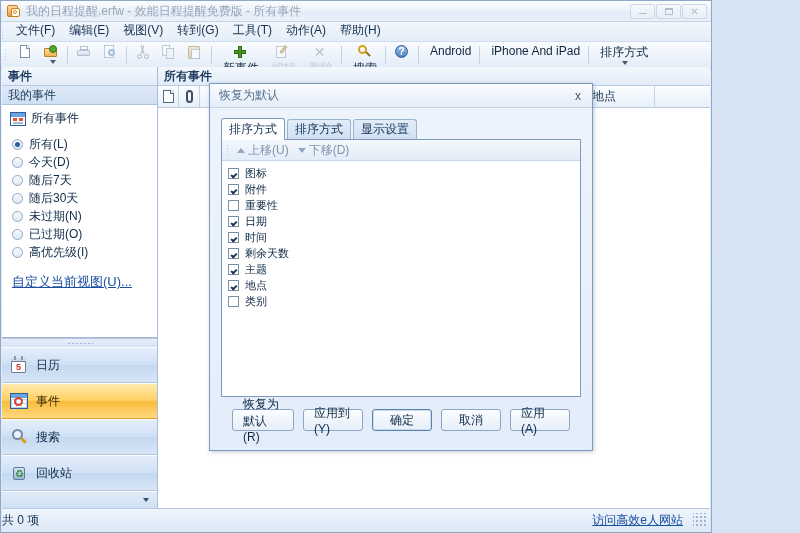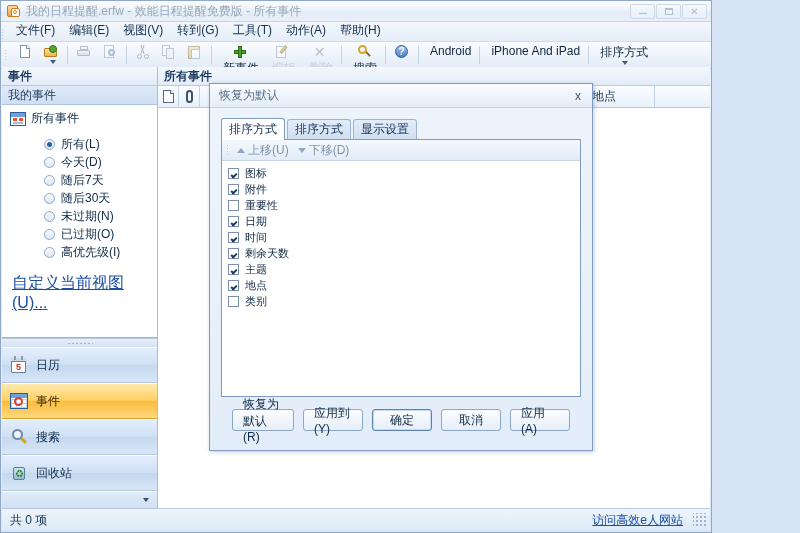--- a/index.html
+++ b/index.html
@@ -99,27 +99,27 @@
     background:linear-gradient(180deg,#dfeaf8,#cfe0f3);border-bottom:1px solid #aec3de;}
   .sb-panel{flex:1;background:#fff;margin:0;border-bottom:1px solid #9fb6d4;overflow:hidden;position:relative;}
   .sb-allevents{display:flex;align-items:center;gap:5px;padding:5px 6px 4px 8px;}
   .ico-grid{width:16px;height:14px;position:relative;flex:0 0 auto;}
   .ico-grid .bg{position:absolute;inset:0;background:#fff;border:1px solid #2f5f98;box-sizing:border-box;}
   .ico-grid .hdr{position:absolute;left:1px;top:1px;right:1px;height:4px;background:#6ba3e0;}
   .ico-grid .c1{position:absolute;left:3px;top:6px;width:4px;height:3px;background:#e8532c;}
   .ico-grid .c2{position:absolute;left:9px;top:6px;width:4px;height:3px;background:#e8532c;}
   .ico-grid .c3{position:absolute;left:3px;top:10px;width:10px;height:2px;background:#9dbde0;}
   .sb-allevents .lbl{font-size:12px;color:#0f2b49;}
-  .radio-list{padding:4px 0 0 10px;margin-left:32px;}
+  .radio-list{padding:4px 0 0 10px;}
   .radio-row{display:flex;align-items:center;gap:6px;height:18px;}
   .radio{width:11px;height:11px;border-radius:50%;box-sizing:border-box;
     background:linear-gradient(180deg,#f7fafe,#dde8f5);border:1px solid #8fa6c2;flex:0 0 auto;position:relative;}
   .radio.on::after{content:"";position:absolute;left:2px;top:2px;width:5px;height:5px;border-radius:50%;background:#2b5f9e;}
   .radio-row .lbl{font-size:12px;color:#102b47;}
-  .sb-link{margin:12px 0 0 10px;color:#1b4fa0;font-size:16px;text-decoration:underline;cursor:pointer;}
+  .sb-link{margin:12px 0 0 10px;color:#1b4fa0;font-size:13px;text-decoration:underline;cursor:pointer;}
   .sb-dots{height:8px;display:flex;align-items:center;justify-content:center;
     background:linear-gradient(180deg,#e6eefa,#d6e3f4);border-top:1px solid #b6c9e1;}
   .sb-dots i{display:block;width:26px;height:3px;
     background-image:radial-gradient(#9fb4cf 45%,transparent 46%);background-size:4px 3px;}
   .nav-list{background:linear-gradient(180deg,#dfeaf8,#cfe0f3);}
   .nav-item{height:34px;display:flex;align-items:center;gap:8px;padding-left:8px;
     border-top:1px solid #fbfdff;border-bottom:1px solid #b2c6e0;cursor:default;
     background:linear-gradient(180deg,#e4eefb 0%,#cfe0f4 50%,#c4d8ef 51%,#d8e6f7 100%);}
   .nav-item .lbl{font-size:12px;color:#0f2b49;}
   .nav-item.sel{background:linear-gradient(180deg,#ffe9ae 0%,#ffcf62 48%,#f9bd3d 52%,#ffd87f 100%);border-bottom-color:#d9a22c;}
@@ -159,21 +159,21 @@
   .ico-pg{width:11px;height:13px;position:relative;}
   .ico-pg .p{position:absolute;inset:0;background:#fff;border:1px solid #56697f;box-sizing:border-box;}
   .ico-pg .f{position:absolute;right:0;top:0;width:4px;height:4px;background:#d8e3f0;border-left:1px solid #56697f;border-bottom:1px solid #56697f;box-sizing:border-box;}
   .ico-clip{width:9px;height:13px;position:relative;}
   .ico-clip .o{position:absolute;left:1px;top:0;width:7px;height:13px;border:2px solid #3f5266;border-radius:4px;box-sizing:border-box;}
   .grid-body{flex:1;background:#fff;}
 
   
   .statusbar{position:absolute;left:1px;right:1px;bottom:1px;height:22px;display:flex;align-items:center;
     background:linear-gradient(180deg,#eef4fc,#dde9f7);border-top:1px solid #b6c9e1;}
-  .status-left{padding-left:8px;font-size:12px;color:#16314f;}
+  .status-left{font-size:12px;color:#16314f;}
   .status-right{margin-left:auto;display:flex;align-items:center;}
   .status-link{font-size:12px;color:#1b4fa0;text-decoration:underline;cursor:pointer;padding-right:10px;}
   .resizer{width:14px;height:14px;margin-right:3px;
     background-image:radial-gradient(#9fb4cf 45%,transparent 46%);background-size:4px 4px;background-position:right bottom;}
 
   
   .dialog{position:absolute;left:208px;top:82px;width:384px;height:368px;
     background:linear-gradient(180deg,#eef4fc,#e3edf9);
     border:1px solid #7e9ac0;box-shadow:1px 1px 4px rgba(40,60,90,.28);box-sizing:border-box;}
   .dlg-title{height:23px;display:flex;align-items:center;

